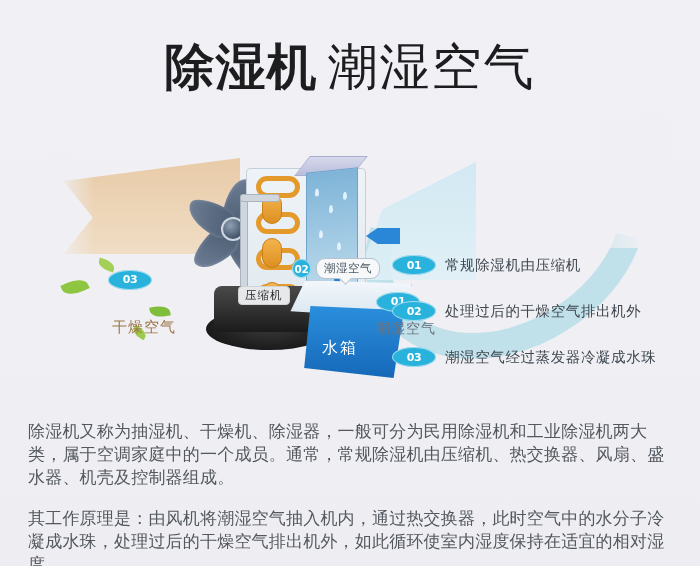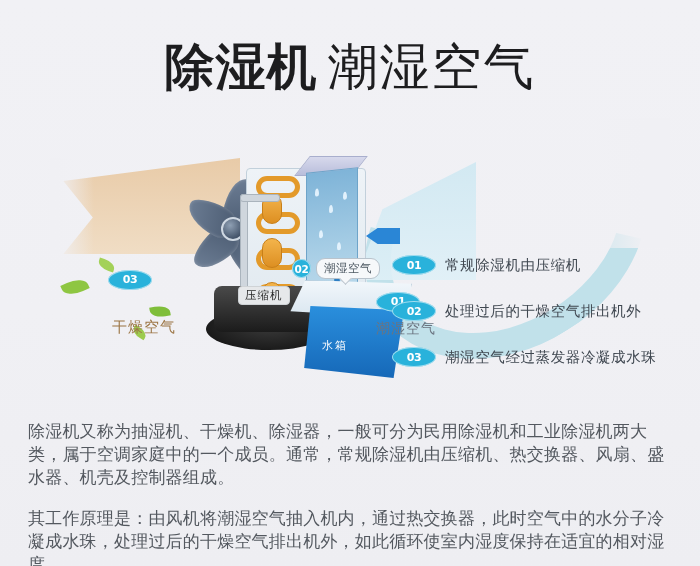--- a/index.html
+++ b/index.html
@@ -206,21 +206,21 @@
     font-size: 14px; color: #6b7480; letter-spacing: 1px; white-space: nowrap;
   }
   .tag-comp {
     position: absolute; left: 238px; top: 176px;
     background: #e6e8ea; color: #2b2b2b; font-size: 11.5px;
     padding: 1px 6px; border-radius: 4px; letter-spacing: 1px;
     border: 1px solid #cfd3d6;
   }
   .txt-tank {
     position: absolute; left: 322px; top: 228px;
-    font-size: 11px; color: #ffffff; letter-spacing: 2px; font-weight: 500;
+    font-size: 16px; color: #ffffff; letter-spacing: 2px; font-weight: 500;
   }
 
   
   .legend { position: absolute; left: 392px; top: 255px; width: 280px; }
   .legend-row {
     display: flex; align-items: center; gap: 9px; margin-bottom: 26px;
   }
   .legend-txt {
     font-size: 14.5px; color: #3f4750; letter-spacing: .6px; white-space: nowrap;
   }

